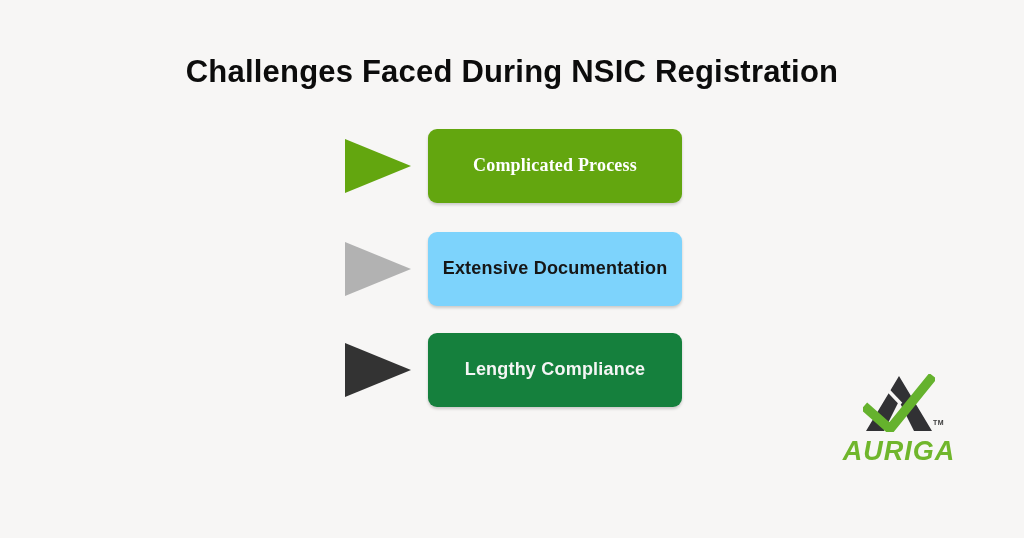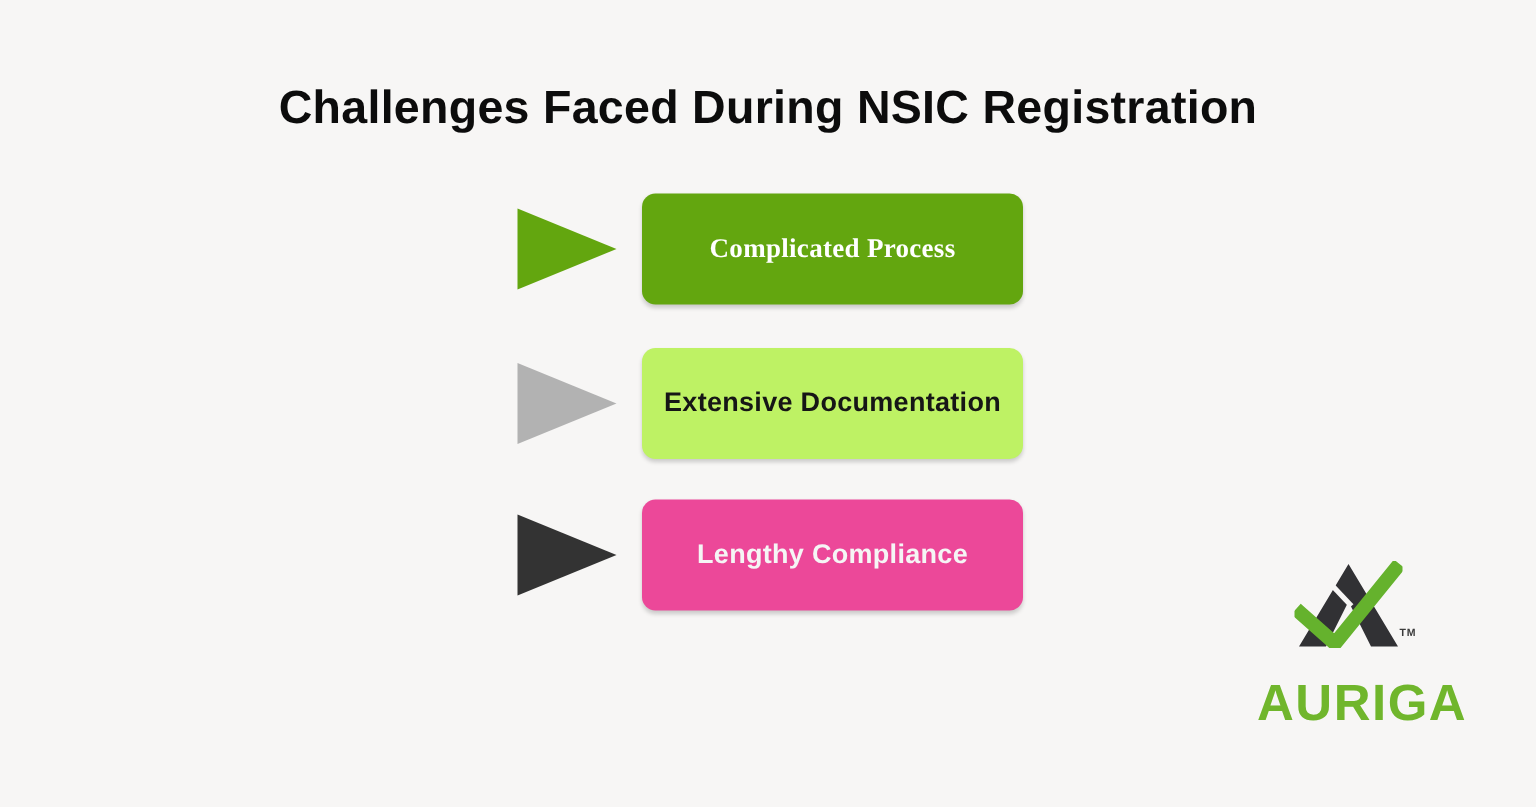--- a/index.html
+++ b/index.html
@@ -69,54 +69,55 @@
   .logo-mark-wrap svg{display:block;}
   .tm{
     position:absolute;
     left:70px;top:45px;
     font-size:7px;
     font-weight:700;
     color:#3a3a3a;
     letter-spacing:0.5px;
   }
   .wordmark{
-    margin-top:18px;
-    font-size:34px;
+    margin-top:4px;
+    font-size:27px;
     font-weight:700;
     letter-spacing:1px;
     color:#70b62c;
     white-space:nowrap;
+    font-style:italic;
   }
 </style>
 </head>
 <body>
 
 <div class="canvas" style="background: rgb(247, 246, 245);">
 
   <h1 class="page-title" style="color: rgb(12, 12, 12);">Challenges Faced During NSIC Registration</h1>
 
   <div class="rows">
 
     <div class="row row-1">
       <span class="tri" style="border-left-color: rgb(99, 166, 15);"></span>
       <div class="box" style="background-color: rgb(99, 166, 15); color: rgb(255, 255, 255); font-family: Liberation Serif, serif;">
         <span class="box-label">Complicated Process</span>
       </div>
     </div>
 
     <div class="row row-2">
       <span class="tri" style="border-left-color: rgb(178, 178, 178);"></span>
-      <div class="box" style="background-color: #bef264; color: rgb(22, 22, 22);">
+      <div class="box" style="background-color: #7dd3fc; color: rgb(22, 22, 22);">
         <span class="box-label">Extensive Documentation</span>
       </div>
     </div>
 
     <div class="row row-3">
       <span class="tri" style="border-left-color: rgb(51, 51, 51);"></span>
-      <div class="box" style="background-color: #ec4899; color: rgb(245, 245, 245);">
+      <div class="box" style="background-color: #15803d; color: rgb(245, 245, 245);">
         <span class="box-label">Lengthy Compliance</span>
       </div>
     </div>
 
   </div>
 
   <div class="logo">
     <div class="logo-mark-wrap">
       <svg width="72" height="58" viewBox="0 0 72 58" aria-hidden="true">
         <path d="M36 2 L69 57 L51 57 L36 27 L21 57 L3 57 Z" fill="#313134"></path>

